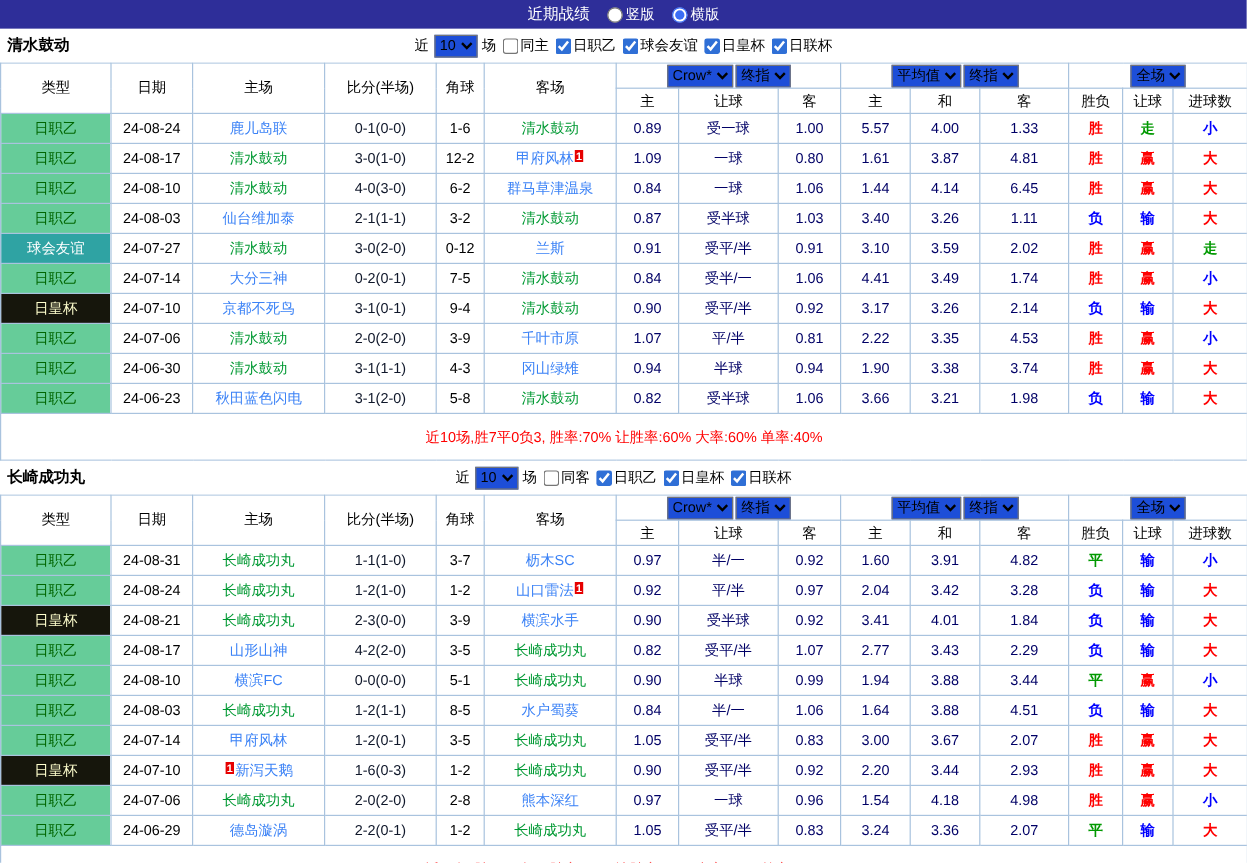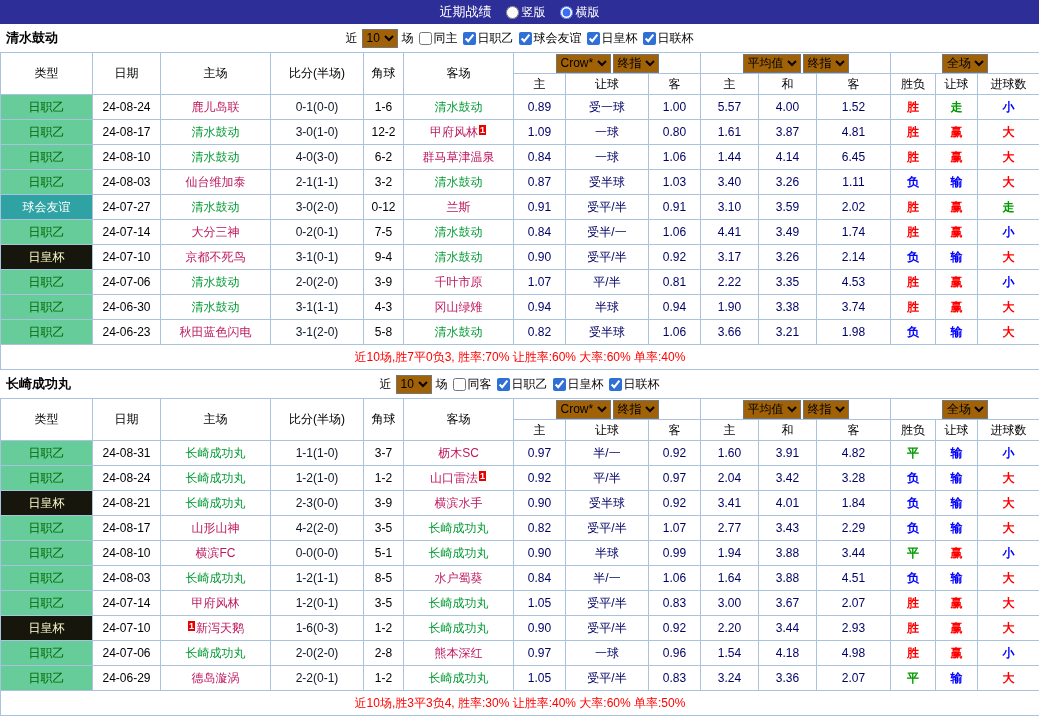--- a/index.html
+++ b/index.html
@@ -10,38 +10,38 @@
   }
   .topbar { height: 24px; background: #2e2e99; display: flex; align-items: center; justify-content: center; gap: 14px; }
   .topbar .ttl { color: #fff; font-weight: normal; font-size: 13px; }
   .topbar label { color: #fff; display: inline-flex; align-items: center; gap: 3px; cursor: pointer; }
   .topbar input { margin: 0; accent-color: #3b6ef5; }
   .band { height: 28px; position: relative; display: flex; align-items: center; justify-content: center; background: #fff; }
   .band .team { position: absolute; left: 6px; font-weight: bold; font-size: 13px; }
   .filter { display: flex; align-items: center; gap: 3px; }
   .filter label { display: inline-flex; align-items: center; }
   .filter input { margin: 0 2px; accent-color: #2f6fd6; }
-  select { font-size: 12px; font-family: inherit; height: 19px; margin: 0 1px; background: #a16207; }
+  select { font-size: 12px; font-family: inherit; height: 19px; margin: 0 1px; background: #1d4ed8; }
   table.grid { border-collapse: collapse; table-layout: fixed; width: 1039px; }
   .grid th, .grid td { border: 1px solid #a9c3de; text-align: center; padding: 0 1px; overflow: hidden; white-space: nowrap; }
   .grid thead th { height: 21px; font-weight: normal; background: #fff; }
   .grid td { height: 25px; }
   .t-j2 { background: #66cc99; color: #006600; }
   .t-friendly { background: #2fa3a3; color: #fff; }
   .t-emperor { background: #16160c; color: #ffffce; }
   .self { color: #009933; }
-  .opp { color: #be185d; }
+  .opp { color: #3b82f6; }
   .score { color: #0f172a; }
   .odds { color: #000066; }
   .res { font-weight: bold; }
   .r-red { color: #ff0000; }
   .r-blue { color: #0000ff; }
   .r-green { color: #009900; }
   .badge { display: inline-block; background: #e60000; color: #fff; font-size: 9px; line-height: 10px; padding: 0 1px; margin: 0 1px; vertical-align: 3px; font-weight: bold; }
-  tr.summary td { color: #ff0000; height: 25px; }
+  tr.summary td { color: #ff0000; height: 39px; }
 </style>
 </head>
 <body>
 
 <div class="topbar">
   <span class="ttl">近期战绩</span>
   <label>
     <input type="radio" name="layout" style="">
     <span>竖版</span>
   </label>
@@ -128,21 +128,21 @@
           <td>24-08-24</td>
           <td><span class="opp">鹿儿岛联</span></td>
           <td class="score">0-1(0-0)</td>
           <td>1-6</td>
           <td><span class="self">清水鼓动</span></td>
           <td class="odds">0.89</td>
           <td class="odds">受一球</td>
           <td class="odds">1.00</td>
           <td class="odds">5.57</td>
           <td class="odds">4.00</td>
-          <td class="odds">1.52</td>
+          <td class="odds">1.33</td>
           <td class="res r-red">胜</td>
           <td class="res r-green">走</td>
           <td class="res r-blue">小</td>
         </tr>
         <tr>
           <td class="t-j2">日职乙</td>
           <td>24-08-17</td>
           <td><span class="self">清水鼓动</span></td>
           <td class="score">3-0(1-0)</td>
           <td>12-2</td>

